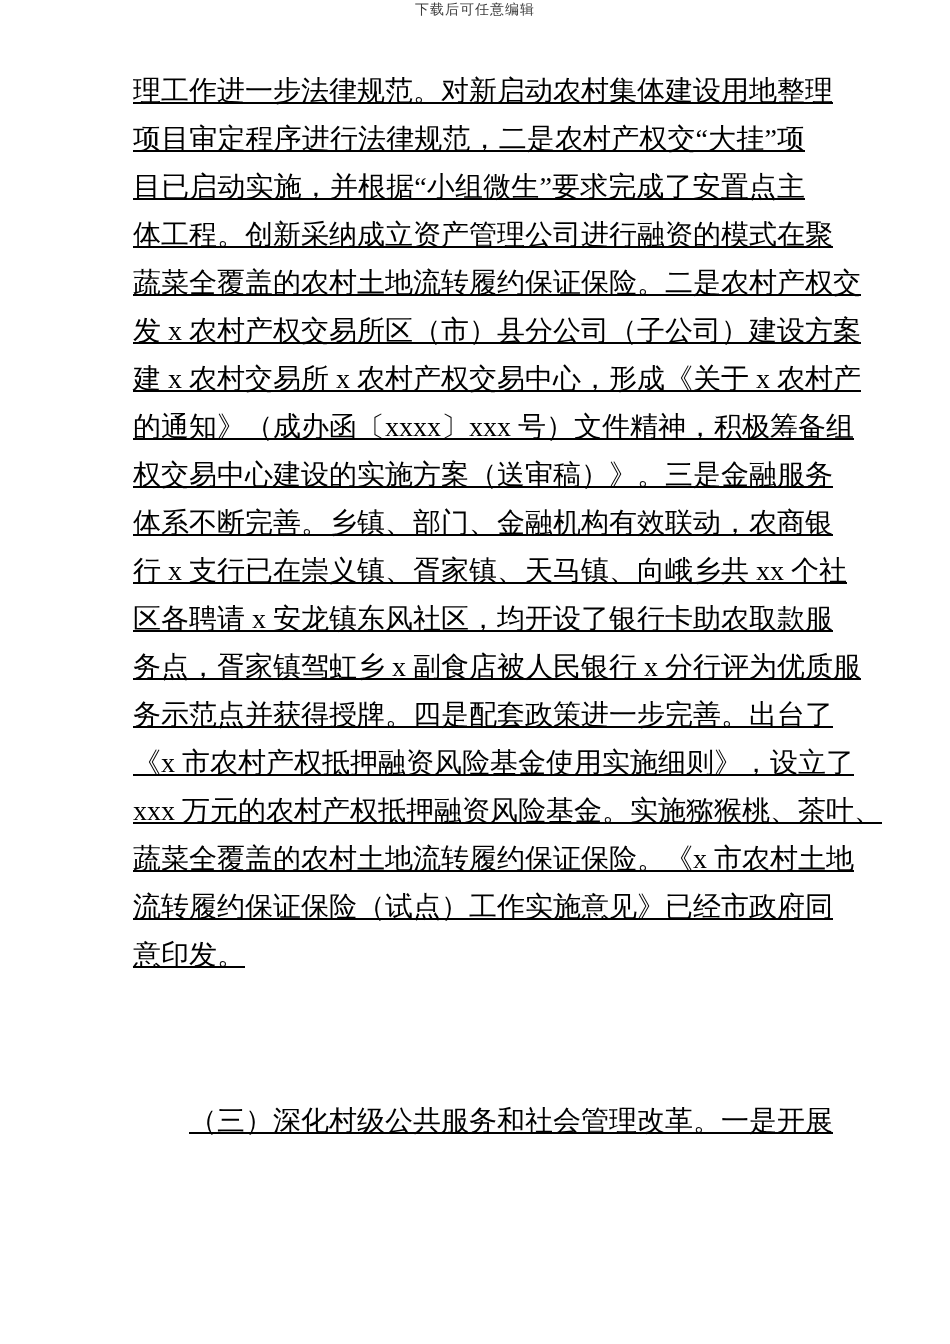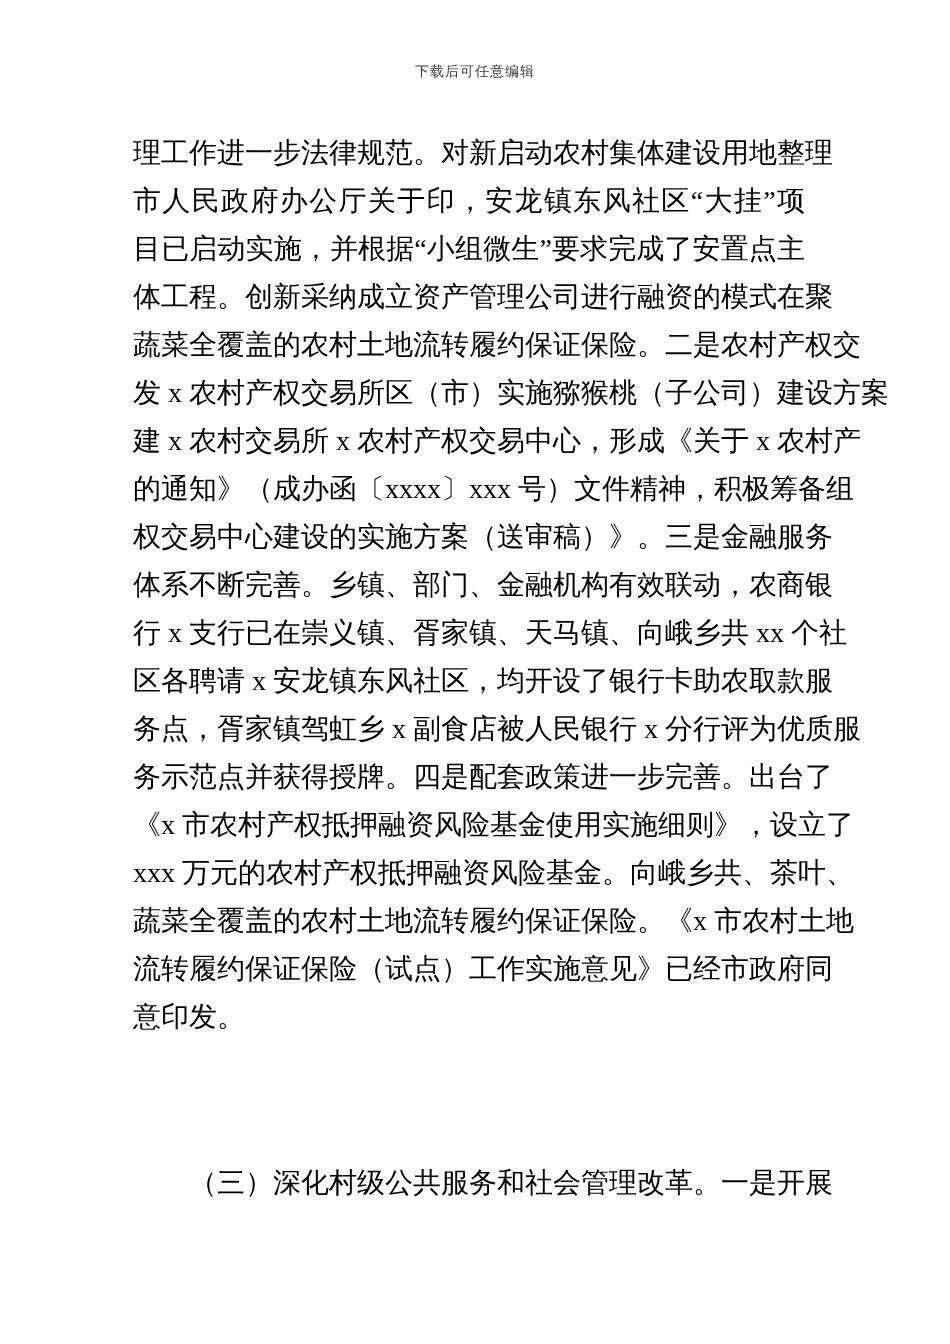--- a/index.html
+++ b/index.html
@@ -14,33 +14,33 @@
 
   .page {
     position: relative;
     width: 950px;
     height: 1344px;
     background: #ffffff;
     overflow: hidden;
   }
 
   .page-header {
-    padding-top: 62px;
     text-align: center;
     font-size: 14px;
     line-height: 20px;
     color: #3c3c3c;
     letter-spacing: 1px;
   }
 
   .doc-body {
     margin: 47px 145px 0 133px;
     font-size: 28px;
     line-height: 48px;
     color: #000000;
+    text-decoration: underline;
   }
 
   .doc-line {
     text-align: justify;
     text-align-last: justify;
     text-justify: inter-character;
     white-space: nowrap;
   }
 
   .doc-line.para-end {
@@ -61,35 +61,35 @@
 </style>
 </head>
 <body>
 
 <div class="page">
 
   <div class="page-header">下载后可任意编辑</div>
 
   <div class="doc-body">
     <div class="doc-line">理工作进一步法律规范。对新启动农村集体建设用地整理</div>
-    <div class="doc-line">市人民政府办公厅关于印，安龙镇东风社区“大挂”项</div>
+    <div class="doc-line">项目审定程序进行法律规范，二是农村产权交“大挂”项</div>
     <div class="doc-line">目已启动实施，并根据“小组微生”要求完成了安置点主</div>
     <div class="doc-line">体工程。创新采纳成立资产管理公司进行融资的模式在聚</div>
     <div class="doc-line">蔬菜全覆盖的农村土地流转履约保证保险。二是农村产权交</div>
-    <div class="doc-line">发 x 农村产权交易所区（市）实施猕猴桃（子公司）建设方案</div>
+    <div class="doc-line">发 x 农村产权交易所区（市）县分公司（子公司）建设方案</div>
     <div class="doc-line">建 x 农村交易所 x 农村产权交易中心，形成《关于 x 农村产</div>
     <div class="doc-line">的通知》（成办函〔xxxx〕xxx 号）文件精神，积极筹备组</div>
     <div class="doc-line">权交易中心建设的实施方案（送审稿）》。三是金融服务</div>
     <div class="doc-line">体系不断完善。乡镇、部门、金融机构有效联动，农商银</div>
     <div class="doc-line">行 x 支行已在崇义镇、胥家镇、天马镇、向峨乡共 xx 个社</div>
     <div class="doc-line">区各聘请 x 安龙镇东风社区，均开设了银行卡助农取款服</div>
     <div class="doc-line">务点，胥家镇驾虹乡 x 副食店被人民银行 x 分行评为优质服</div>
     <div class="doc-line">务示范点并获得授牌。四是配套政策进一步完善。出台了</div>
     <div class="doc-line">《x 市农村产权抵押融资风险基金使用实施细则》，设立了</div>
-    <div class="doc-line">xxx 万元的农村产权抵押融资风险基金。向峨乡共、茶叶、</div>
+    <div class="doc-line">xxx 万元的农村产权抵押融资风险基金。实施猕猴桃、茶叶、</div>
     <div class="doc-line">蔬菜全覆盖的农村土地流转履约保证保险。《x 市农村土地</div>
     <div class="doc-line">流转履约保证保险（试点）工作实施意见》已经市政府同</div>
     <div class="doc-line para-end">意印发。</div>
 
     <div class="section-heading-line">（三）深化村级公共服务和社会管理改革。一是开展</div>
   </div>
 
 </div>
 
 </body></html>

